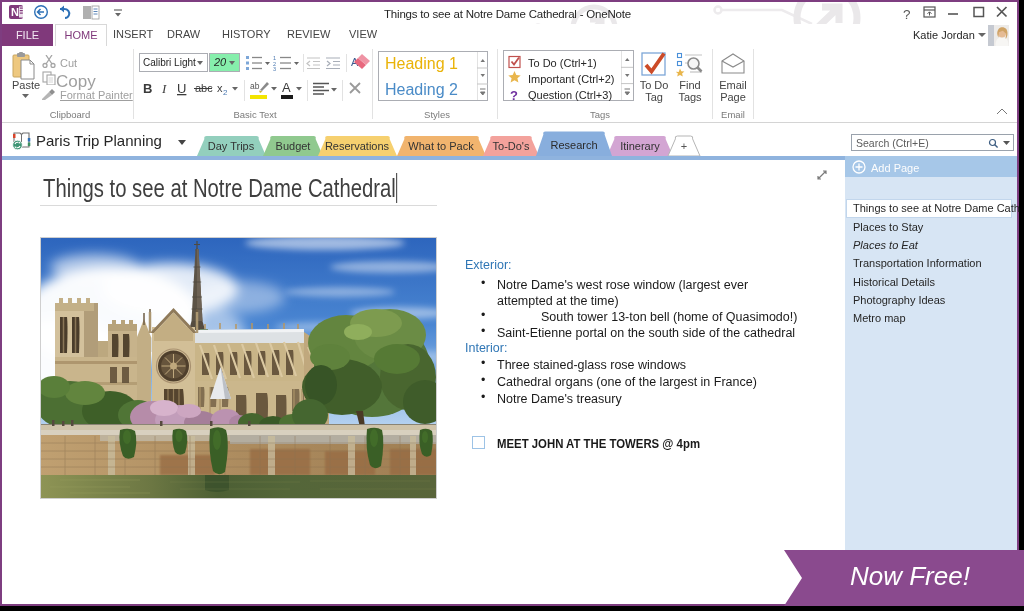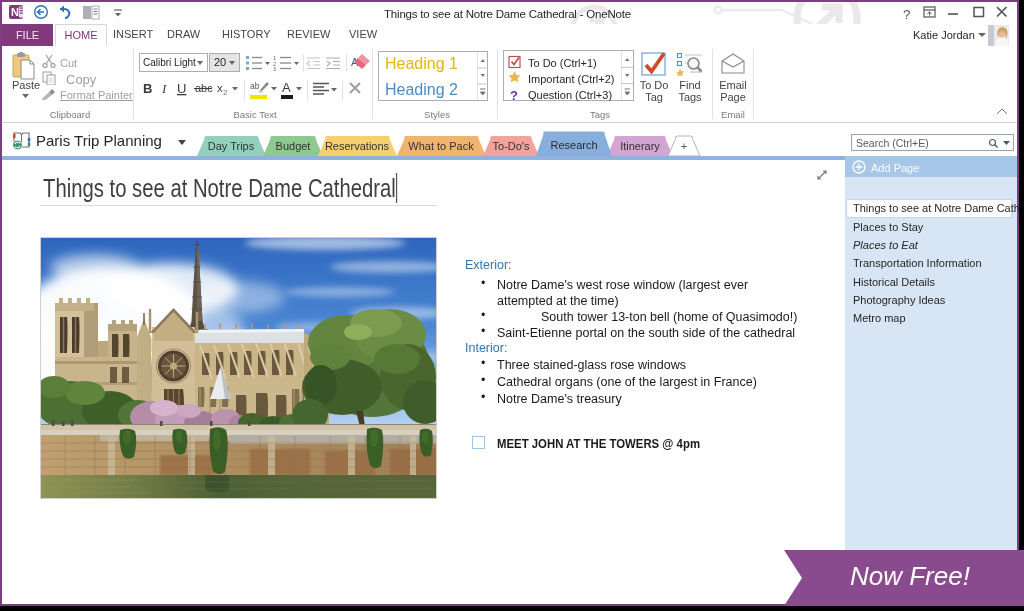--- a/index.html
+++ b/index.html
@@ -109,32 +109,32 @@
   <path d="M4 0 L10 9 M10 0 L4 9" stroke="#a5a5a5" stroke-width="1.3" fill="none"></path>
   <circle cx="3" cy="10.5" r="2" fill="none" stroke="#a5a5a5" stroke-width="1.3"></circle>
   <circle cx="11" cy="10.5" r="2" fill="none" stroke="#a5a5a5" stroke-width="1.3"></circle>
 </svg>
 <div class="abs gray" style="left:60px;top:57px;font-size:11px;">Cut</div>
 <svg class="abs" style="left:42px;top:71px;" width="14" height="14" viewBox="0 0 14 14" id="copyicon">
   <rect x="1" y="1" width="8" height="10" fill="#fff" stroke="#a5a5a5" stroke-width="1.1"></rect>
   <rect x="5" y="4" width="8" height="10" fill="#fff" stroke="#a5a5a5" stroke-width="1.1"></rect>
   <path d="M6.5 7 H11 M6.5 9 H11 M6.5 11 H11" stroke="#c9c9c9" stroke-width="0.8"></path>
 </svg>
-<div class="abs gray" style="left:66px;top:72px;font-size:13px;text-align:center;">Copy</div>
+<div class="abs gray" style="left:56px;top:72px;font-size:17px;text-align:center;">Copy</div>
 <svg class="abs" style="left:41px;top:87px;" width="15" height="14" viewBox="0 0 15 14" id="fpicon">
   <path d="M1 12 L8 5 L11 8 L4 13 L1 13 Z" fill="#b5b5b5"></path>
   <path d="M8 5 L11 2 L14 5 L11 8 Z" fill="#8f8f8f"></path>
 </svg>
 <div class="abs gray" style="left:60px;top:89px;font-size:11px;text-decoration:underline;">Format Painter</div>
 <div class="lbl" style="left:30px;top:109px;width:80px;">Clipboard</div>
 
 <div class="abs" style="left:139px;top:53px;width:69px;height:19px;border:1px solid #abadb3;background:#fff;font-size:10px;color:#262626;line-height:17px;padding-left:3px;">Calibri Light <svg class="abs" style="right:3px;top:7px;" width="7" height="5">
       <path d="M0 0 L6 0 L3 4 Z" fill="#666"></path>
     </svg></div>
-<div class="abs" style="left:209px;top:53px;width:31px;height:19px;border:1px solid #abadb3;background:#e5e5e5;font-size:11px;color:#262626;line-height:17px;padding-left:4px;">20 <svg class="abs" style="right:3px;top:7px;" width="7" height="5">
+<div class="abs" style="left:209px;top:53px;width:31px;height:19px;border:1px solid #abadb3;background:#86efac;font-size:11px;color:#262626;line-height:17px;padding-left:4px;font-style:italic;">20 <svg class="abs" style="right:3px;top:7px;" width="7" height="5">
       <path d="M0 0 L6 0 L3 4 Z" fill="#666"></path>
     </svg></div>
 <svg class="abs" style="left:245px;top:52px;" width="130" height="21" viewBox="0 0 130 21" id="btrow1">
   <g>
     <rect x="1" y="4" width="3" height="3" fill="#7da7d8"></rect>
       <path d="M7 5.5 H17" stroke="#888" stroke-width="1.3"></path>
     <rect x="1" y="9.5" width="3" height="3" fill="#7da7d8"></rect>
       <path d="M7 11 H17" stroke="#888" stroke-width="1.3"></path>
     <rect x="1" y="15" width="3" height="3" fill="#7da7d8"></rect>
       <path d="M7 16.5 H17" stroke="#888" stroke-width="1.3"></path>

